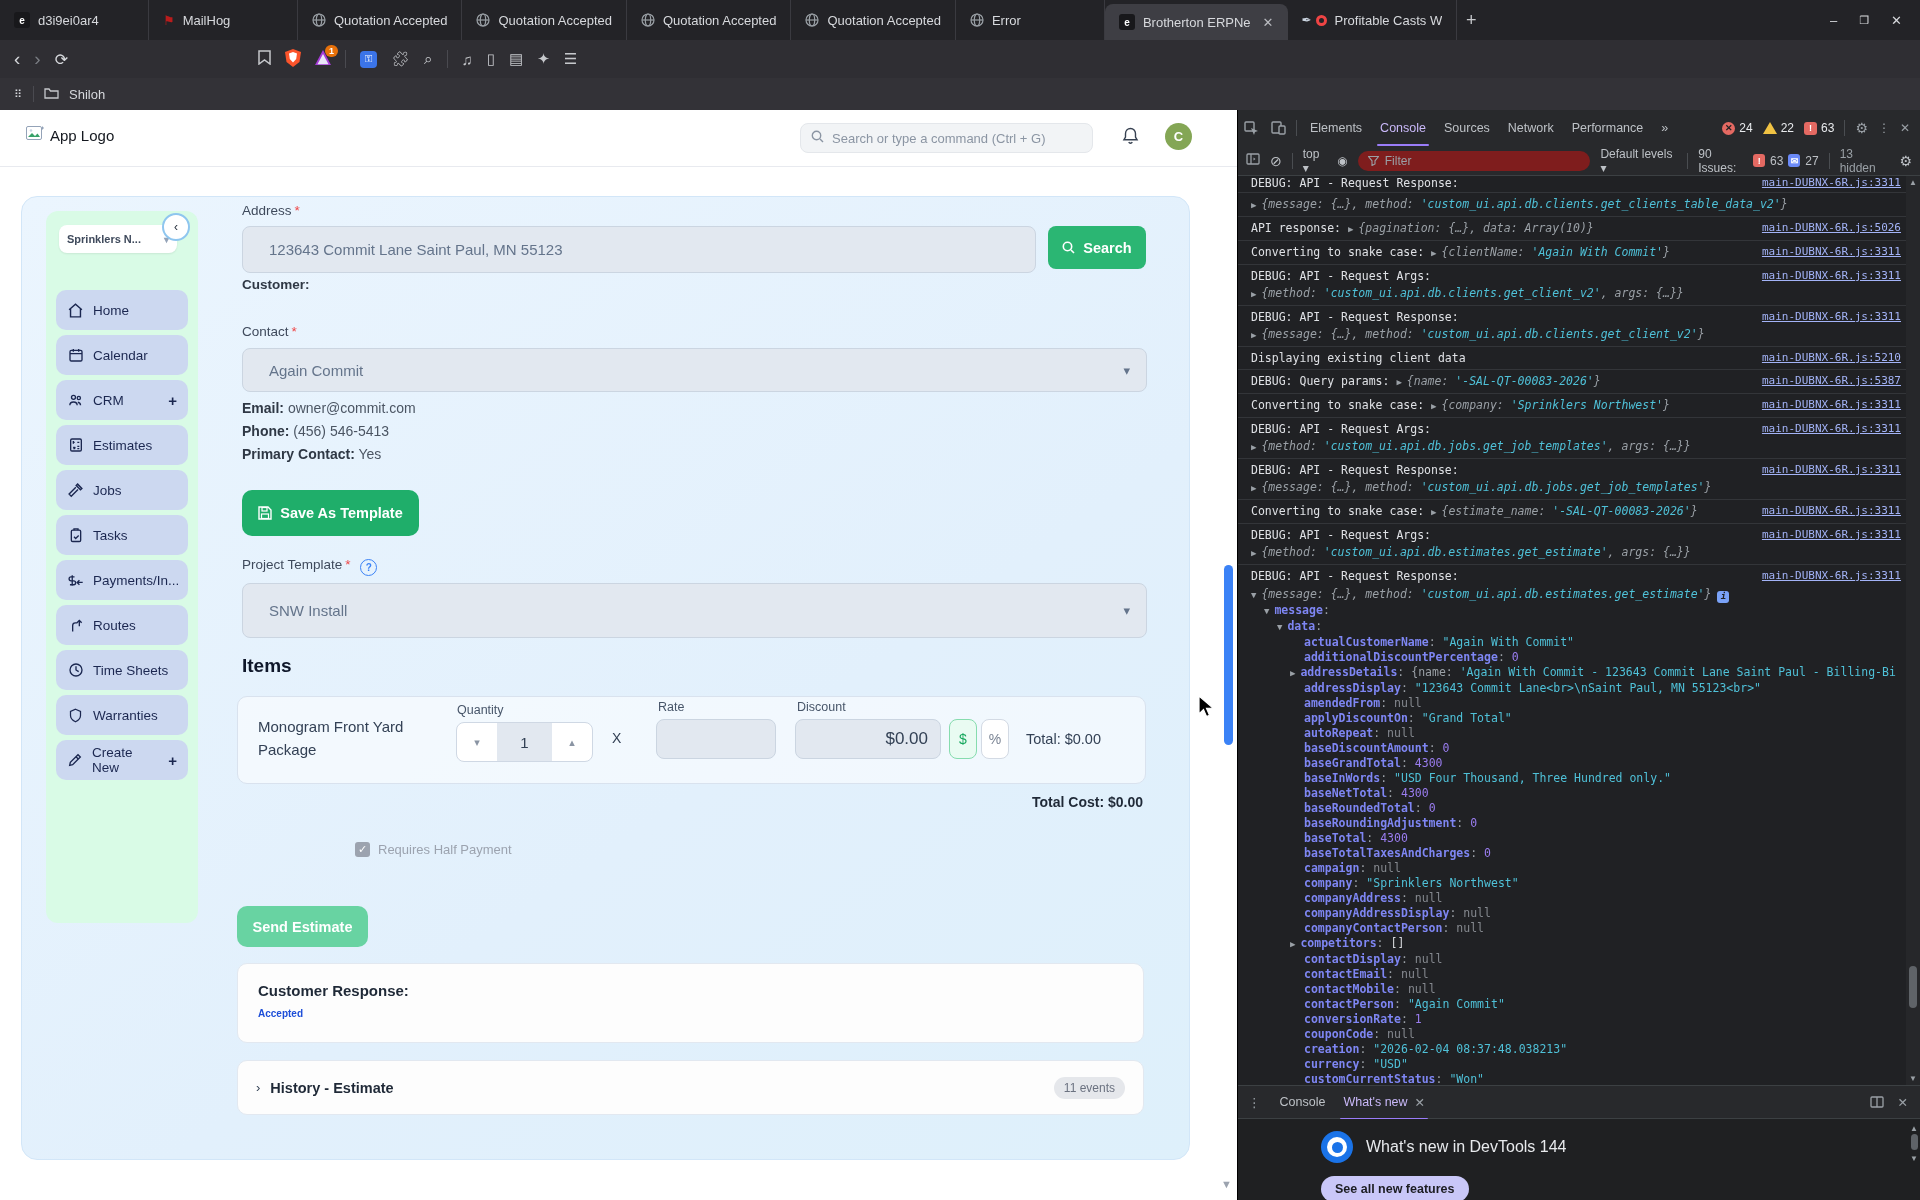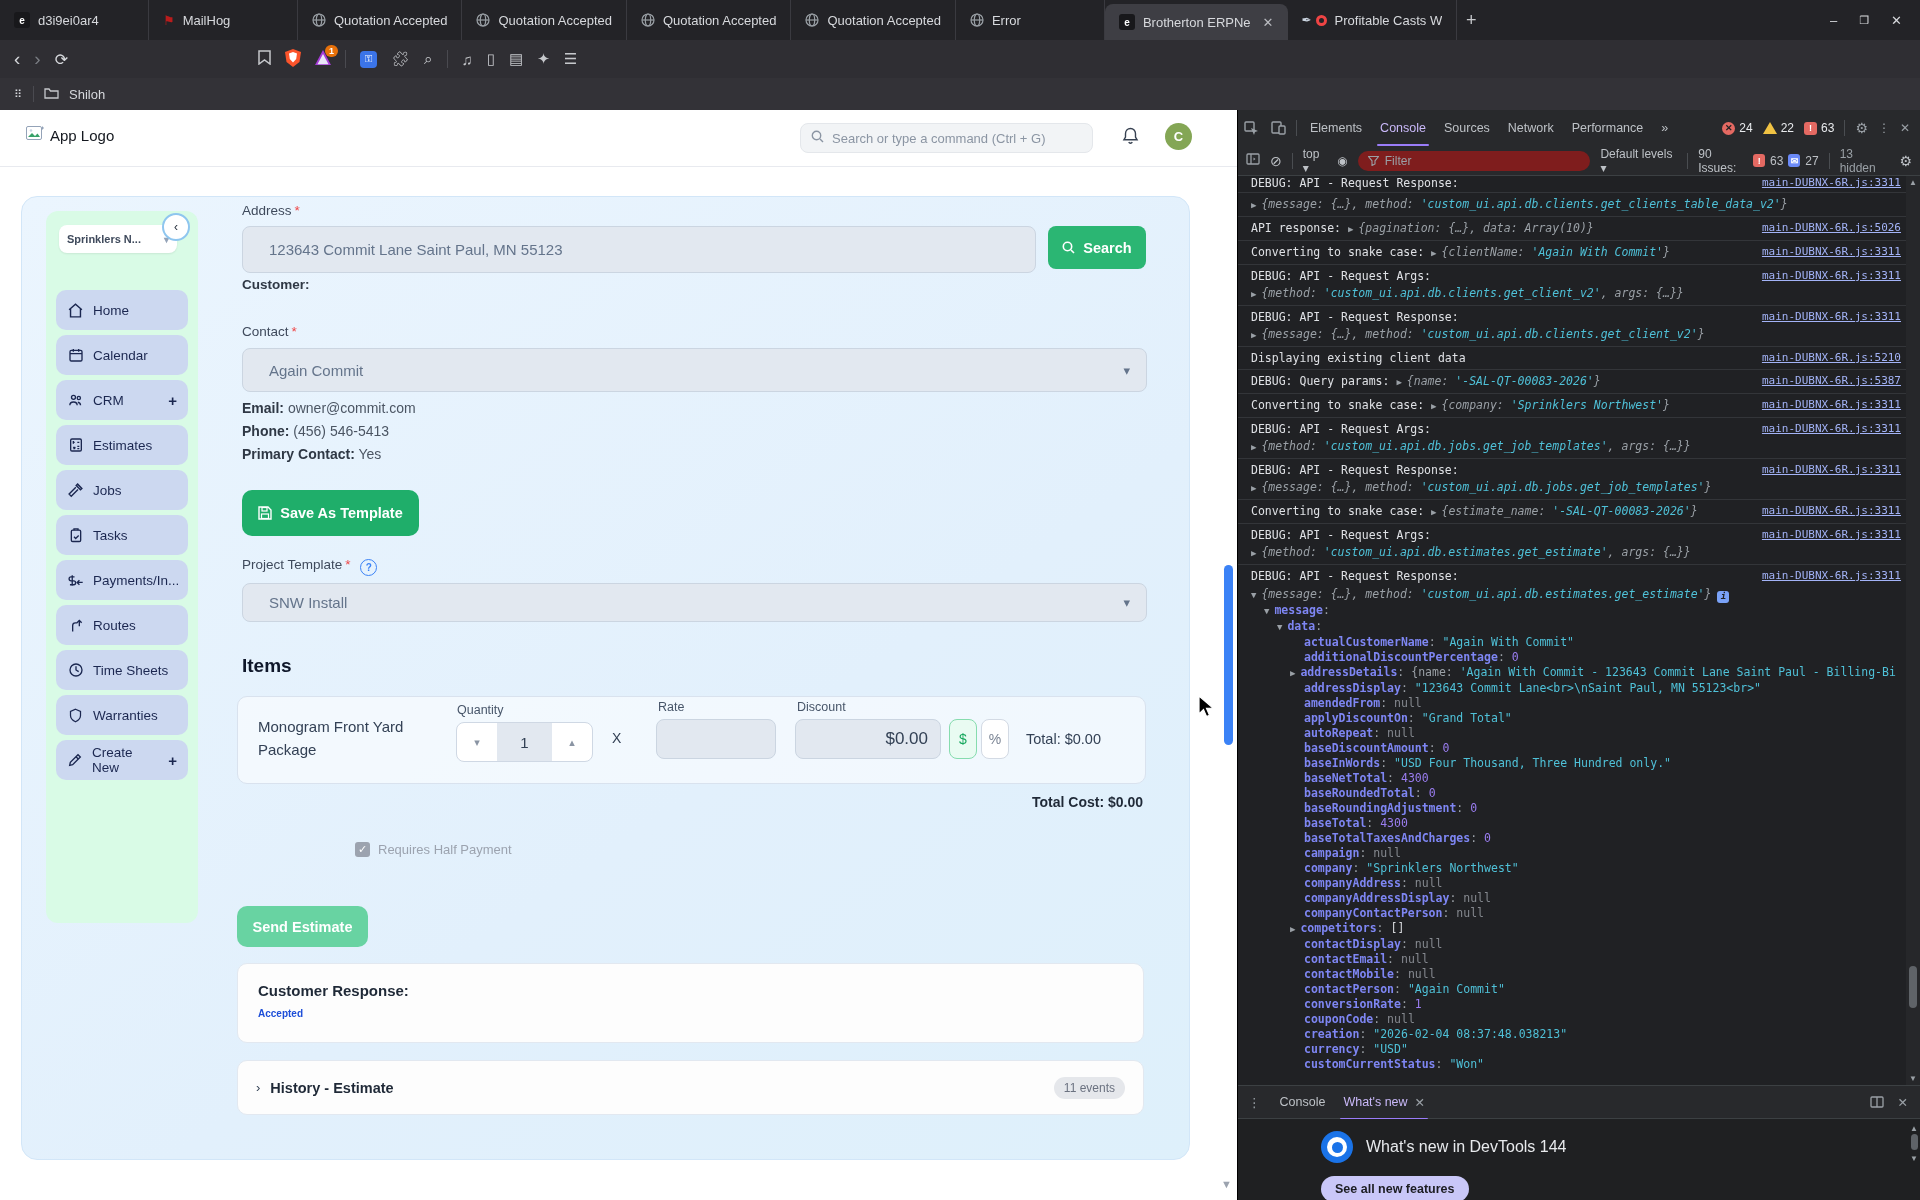--- a/index.html
+++ b/index.html
@@ -462,21 +462,21 @@
             <path d="M1 1h9l3 3v9H1z" fill="none" stroke="#fff" stroke-width="1.4"></path>
             <rect x="4" y="1.5" width="5" height="3.5" fill="none" stroke="#fff" stroke-width="1.2"></rect>
             <rect x="3.5" y="8" width="7" height="4.5" fill="none" stroke="#fff" stroke-width="1.2"></rect>
           </svg>
         <span>Save As Template</span>
       </div>
       <div class="flabel" style="left:220px;top:360px;">
         <span>Project Template</span><span class="req">*</span>
         <span class="helpq">?</span>
       </div>
-      <div class="ginput gselect" style="left:220px;top:386px;width:905px;height:39px;">
+      <div class="ginput gselect" style="left:220px;top:386px;width:905px;height:55px;">
         <span>SNW Install</span>
         <span class="chev">▾</span>
       </div>
 
       <div class="itemshead" style="left:220px;top:458px;">Items</div>
 
       <div class="itemcard">
         <div style="position:absolute;left:20px;top:18px;font-size:15px;color:#334155;line-height:23px;">
           <div>Monogram Front Yard</div>
           <div>Package</div>
@@ -669,20 +669,21 @@
           <div class="trow" style="padding-left: 13px;"><span class="carrow">▼</span><span class="tkey">message</span><span class="tdim">:</span></div>
           <div class="trow" style="padding-left: 26px;"><span class="carrow">▼</span><span class="tkey">data</span><span class="tdim">:</span></div>
           <div class="trow" style="padding-left: 39px;"><span style="display:inline-block;width:14px;"></span><span class="tkey">actualCustomerName</span><span class="tdim">: </span><span class="tstr">"Again With Commit"</span></div>
           <div class="trow" style="padding-left: 39px;"><span style="display:inline-block;width:14px;"></span><span class="tkey">additionalDiscountPercentage</span><span class="tdim">: </span><span class="tnum">0</span></div>
           <div class="trow" style="padding-left: 39px;"><span class="carrow">▶</span><span class="tkey">addressDetails</span><span class="tdim">: {name: </span><span class="tstr">'Again With Commit - 123643 Commit Lane Saint Paul - Billing-Bi</span></div>
           <div class="trow" style="padding-left: 39px;"><span style="display:inline-block;width:14px;"></span><span class="tkey">addressDisplay</span><span class="tdim">: </span><span class="tstr">"123643 Commit Lane&lt;br&gt;\nSaint Paul, MN 55123&lt;br&gt;"</span></div>
           <div class="trow" style="padding-left: 39px;"><span style="display:inline-block;width:14px;"></span><span class="tkey">amendedFrom</span><span class="tdim">: </span><span class="tnull">null</span></div>
           <div class="trow" style="padding-left: 39px;"><span style="display:inline-block;width:14px;"></span><span class="tkey">applyDiscountOn</span><span class="tdim">: </span><span class="tstr">"Grand Total"</span></div>
           <div class="trow" style="padding-left: 39px;"><span style="display:inline-block;width:14px;"></span><span class="tkey">autoRepeat</span><span class="tdim">: </span><span class="tnull">null</span></div>
           <div class="trow" style="padding-left: 39px;"><span style="display:inline-block;width:14px;"></span><span class="tkey">baseDiscountAmount</span><span class="tdim">: </span><span class="tnum">0</span></div>
+          <div class="trow" style="padding-left: 39px;"><span style="display:inline-block;width:14px;"></span><span class="tkey">baseGrandTotal</span><span class="tdim">: </span><span class="tnum">4300</span></div>
           <div class="trow" style="padding-left: 39px;"><span style="display:inline-block;width:14px;"></span><span class="tkey">baseInWords</span><span class="tdim">: </span><span class="tstr">"USD Four Thousand, Three Hundred only."</span></div>
           <div class="trow" style="padding-left: 39px;"><span style="display:inline-block;width:14px;"></span><span class="tkey">baseNetTotal</span><span class="tdim">: </span><span class="tnum">4300</span></div>
           <div class="trow" style="padding-left: 39px;"><span style="display:inline-block;width:14px;"></span><span class="tkey">baseRoundedTotal</span><span class="tdim">: </span><span class="tnum">0</span></div>
           <div class="trow" style="padding-left: 39px;"><span style="display:inline-block;width:14px;"></span><span class="tkey">baseRoundingAdjustment</span><span class="tdim">: </span><span class="tnum">0</span></div>
           <div class="trow" style="padding-left: 39px;"><span style="display:inline-block;width:14px;"></span><span class="tkey">baseTotal</span><span class="tdim">: </span><span class="tnum">4300</span></div>
           <div class="trow" style="padding-left: 39px;"><span style="display:inline-block;width:14px;"></span><span class="tkey">baseTotalTaxesAndCharges</span><span class="tdim">: </span><span class="tnum">0</span></div>
           <div class="trow" style="padding-left: 39px;"><span style="display:inline-block;width:14px;"></span><span class="tkey">campaign</span><span class="tdim">: </span><span class="tnull">null</span></div>
           <div class="trow" style="padding-left: 39px;"><span style="display:inline-block;width:14px;"></span><span class="tkey">company</span><span class="tdim">: </span><span class="tstr">"Sprinklers Northwest"</span></div>
           <div class="trow" style="padding-left: 39px;"><span style="display:inline-block;width:14px;"></span><span class="tkey">companyAddress</span><span class="tdim">: </span><span class="tnull">null</span></div>
           <div class="trow" style="padding-left: 39px;"><span style="display:inline-block;width:14px;"></span><span class="tkey">companyAddressDisplay</span><span class="tdim">: </span><span class="tnull">null</span></div>

